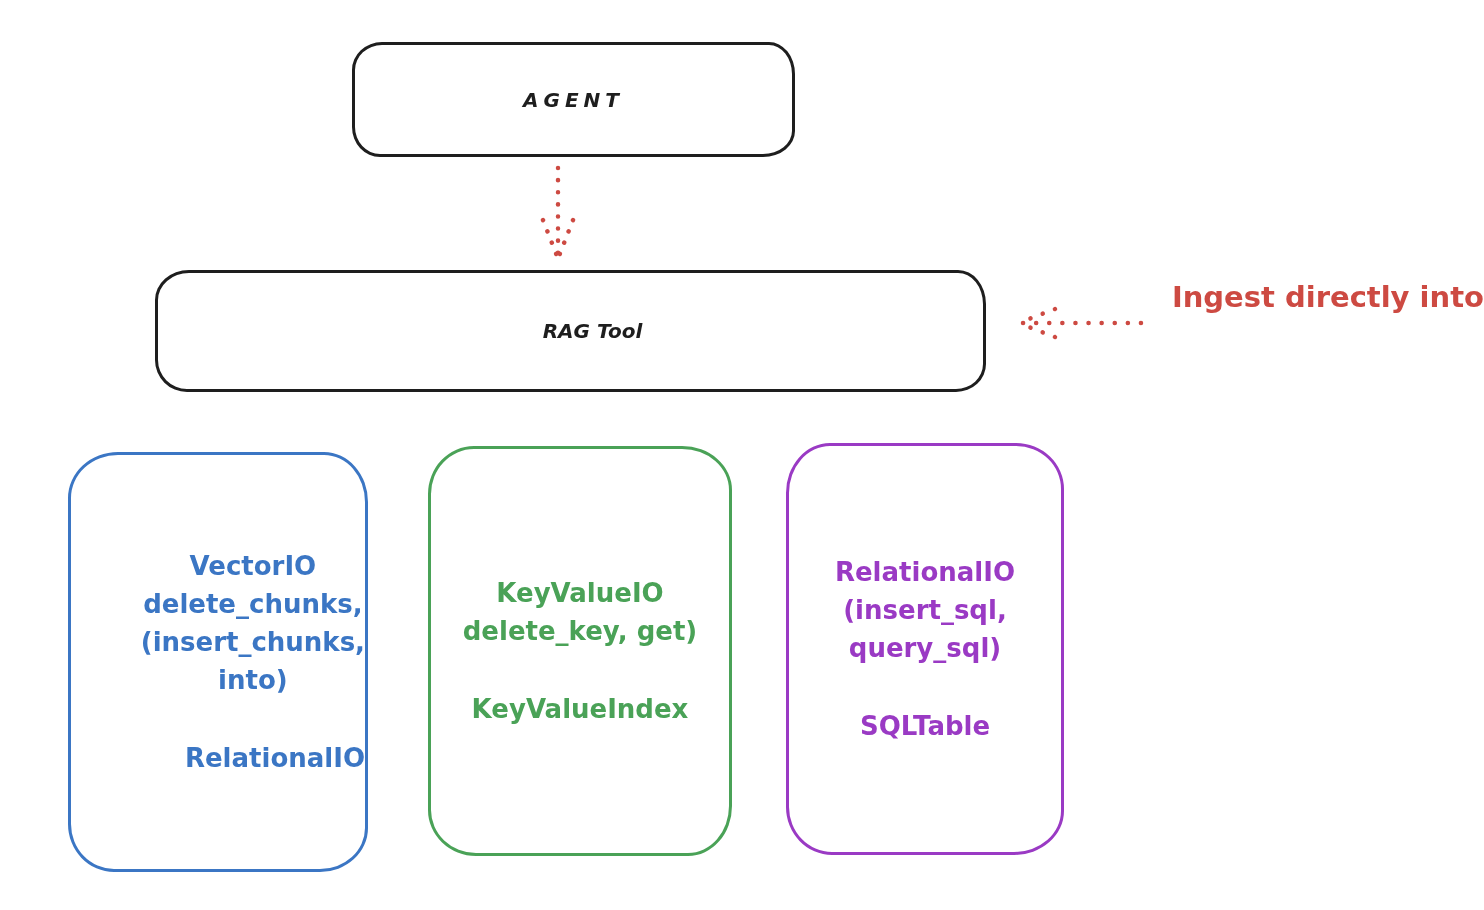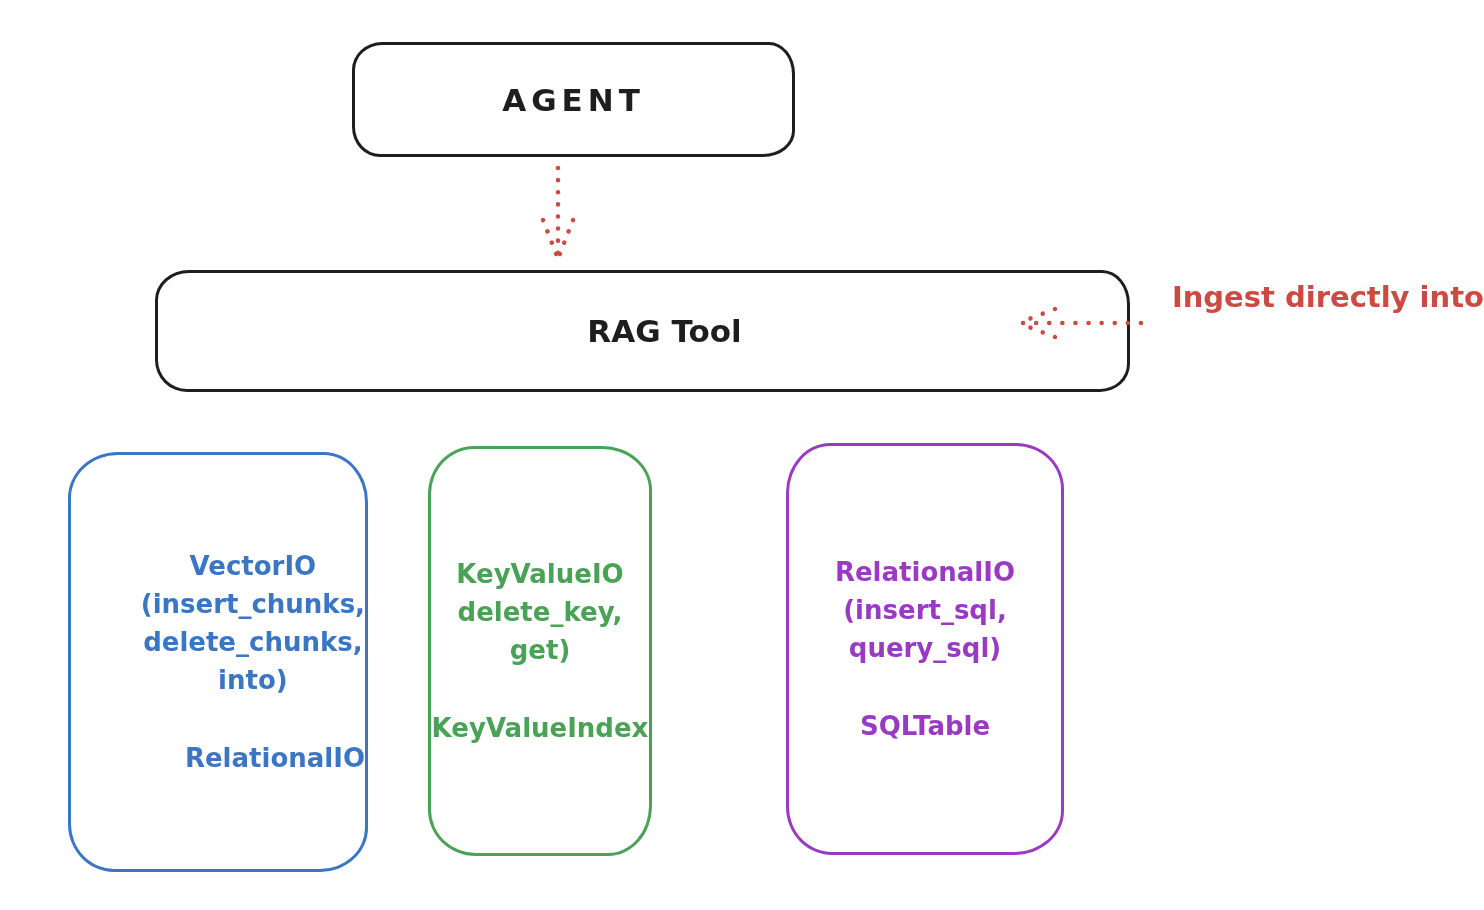--- a/index.html
+++ b/index.html
@@ -29,29 +29,30 @@
     justify-content: center;
     background: var(--background);
   }
   
   .agent {
     left: 352px; top: 42px; width: 443px; height: 115px;
     border: 3.5px solid var(--ink);
     border-radius: 30px 26px 32px 28px / 28px 32px 26px 30px;
   }
   .rag {
-    left: 155px; top: 270px; width: 975px; height: 122px;
+    left: 155px; top: 270px; width: 831px; height: 122px;
     border: 3.5px solid var(--ink);
     border-radius: 34px 28px 30px 32px / 30px 34px 28px 32px;
     padding-left: 44px;
   }
   .node-label {
-    font-size: 31px;
+    font-size: 20px;
     font-weight: 600;
     color: var(--ink);
+    font-style: italic;
   }
   .spaced { letter-spacing: 5px; }
 
   
   .arrow { position: absolute; color: var(--red); }
   .arrow-down { left: 527px; top: 160px; }
   .arrow-left { left: 1013px; top: 302px; }
 
   
   .annotation {
@@ -76,21 +77,21 @@
     text-align: center;
     line-height: 38px;
   }
   .store-blue {
     left: 68px; top: 452px; width: 300px; height: 420px;
     border-color: var(--blue); color: var(--blue);
     border-radius: 50px 44px 48px 46px / 46px 50px 44px 48px;
     align-items: flex-end;
   }
   .store-green {
-    left: 428px; top: 446px; width: 224px; height: 410px;
+    left: 428px; top: 446px; width: 304px; height: 410px;
     border-color: var(--green); color: var(--green);
     border-radius: 46px 50px 44px 48px / 48px 44px 50px 46px;
   }
   .store-purple {
     left: 786px; top: 443px; width: 278px; height: 412px;
     border-color: var(--purple); color: var(--purple);
     border-radius: 44px 48px 50px 46px / 50px 46px 44px 48px;
   }
 </style>
 </head>
@@ -122,22 +123,22 @@
     </g>
   </svg>
 
   <div class="annotation">
     <div>Ingest directly into</div>
   </div>
 
   <div class="node store store-blue">
     <div>
       <div>VectorIO</div>
+      <div>delete_chunks,</div>
       <div>(insert_chunks,</div>
-      <div>delete_chunks,</div>
       <div>into)</div>
     </div>
     <div>RelationalIO</div>
   </div>
 
   <div class="node store store-green">
     <div>
       <div>KeyValueIO</div>
       <div>delete_key, get)</div>
     </div>

